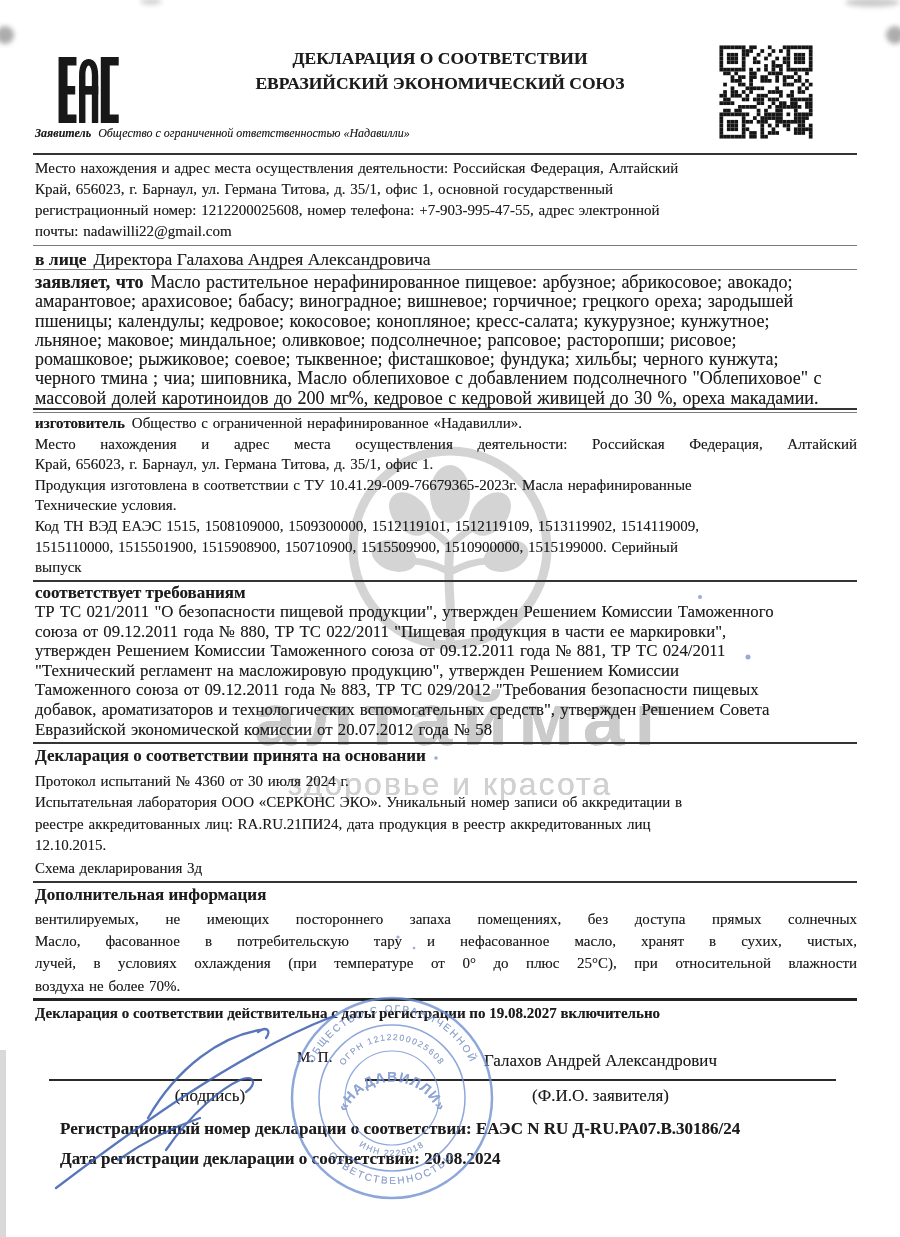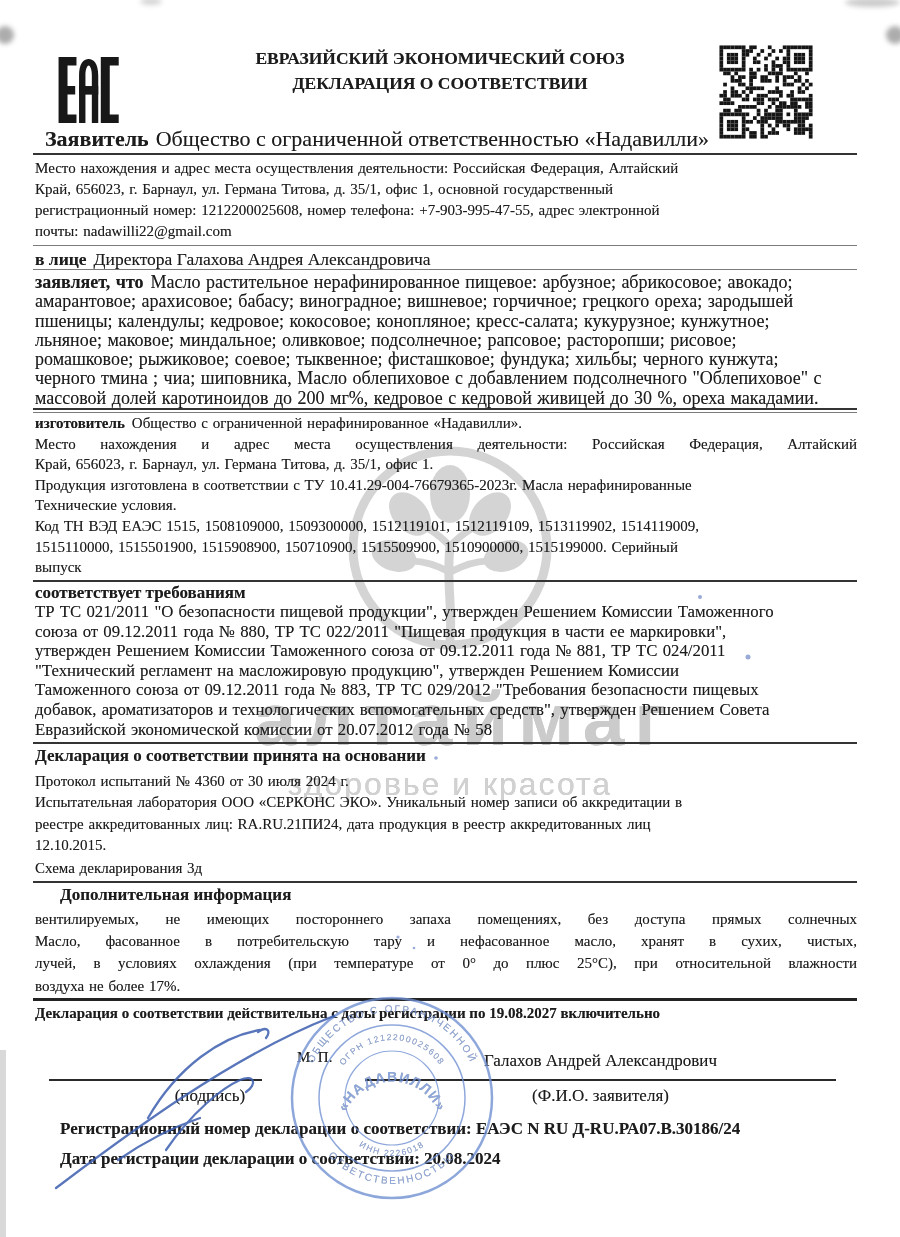--- a/index.html
+++ b/index.html
@@ -11,31 +11,31 @@
   .hr{position:absolute;left:33px;width:824px;height:2px;background:#343434;}
   .hr.thick{height:3px;background:#232323;}
   .hr.thin{height:1px;opacity:.65;}
   .blk{position:absolute;left:35px;width:822px;font-size:15px;line-height:21px;word-spacing:1px;}
   .ln{white-space:nowrap;}
   .just .ln{white-space:normal;text-align:justify;text-align-last:justify;}
   .just .ln:last-child{text-align-last:left;}
   .heading{font-weight:bold;}
   #title{left:150px;top:46px;width:580px;text-align:center;font-weight:bold;
          font-size:17.5px;line-height:25px;}
-  #applicant-row{left:45px;top:126px;font-size:22px;}
+  #applicant-row{left:35px;top:126px;font-size:12px;font-style:italic;}
   #address-block{top:158px;line-height:21px;}
   #inperson-row{left:35px;top:249px;font-size:17.5px;}
   #declares-block{top:273px;font-size:18px;line-height:19.3px;}
   #manufacturer-block{top:413px;line-height:20.6px;}
   #req-heading{left:35px;top:583px;font-size:17px;}
   #req-block{top:602px;font-size:16.8px;line-height:19.6px;}
   #basis-heading{left:35px;top:746px;font-size:17px;}
   #basis-block{top:770px;line-height:21.5px;}
   #basis-block .proto,#basis-block .scheme{line-height:22px;}
-  #add-heading{left:35px;top:885px;font-size:17px;margin-left:25px;}
+  #add-heading{left:35px;top:885px;font-size:17px;}
   #add-block{top:908px;line-height:22.2px;}
   #validity-row{left:35px;top:1005px;font-size:15px;font-weight:bold;}
   #mp{left:297px;top:1049px;font-size:15px;}
   .sigline{position:absolute;top:1079px;height:2px;background:#2a2a2a;}
   #sig-caption{left:105px;top:1086px;width:210px;text-align:center;font-size:17px;}
   #fio-name{left:365px;top:1051px;width:471px;text-align:center;font-size:17px;}
   #fio-caption{left:365px;top:1086px;width:471px;text-align:center;font-size:17px;}
   #regnum{left:60px;top:1119px;font-size:17px;font-weight:bold;}
   #regdate{left:60px;top:1149px;font-size:17px;font-weight:bold;}
   .smudge{position:absolute;border-radius:50%;filter:blur(2.5px);}
@@ -68,22 +68,22 @@
   </svg>
 
   <div class="smudge" style="left:-4px;top:26px;width:18px;height:18px;background:#8a8a8a;opacity:.7;"></div>
   <div class="smudge" style="left:886px;top:26px;width:18px;height:18px;background:#8a8a8a;opacity:.7;"></div>
   <div class="smudge" style="left:845px;top:-2px;width:55px;height:9px;background:#999;opacity:.5;"></div>
   <div class="smudge" style="left:140px;top:-2px;width:22px;height:7px;background:#aaa;opacity:.5;"></div>
   <div class="abs" style="left:0;top:1050px;width:6px;height:187px;background:#cfcfcf;opacity:.8;"></div>
 
   <div class="content">
     <div class="abs" id="title">
+      <div>ДЕКЛАРАЦИЯ О СООТВЕТСТВИИ</div>
       <div>ЕВРАЗИЙСКИЙ ЭКОНОМИЧЕСКИЙ СОЮЗ</div>
-      <div>ДЕКЛАРАЦИЯ О СООТВЕТСТВИИ</div>
     </div>
 
     <div class="abs" style="left:56px;top:57px;">
       <svg width="64" height="66" viewBox="0 0 100 100" preserveAspectRatio="none">
         <g fill="#181818">
           <path d="M4,0 h14 v100 h-14 z M4,0 h28 v13 h-28 z M4,44 h26 v13 h-26 z M4,87 h28 v13 h-28 z"></path>
           <path d="M36,100 V28 C36,10 43,3 51,3 C59,3 66,10 66,28 V100 H56 V28 C56,18 53,13 51,13 C49,13 46,18 46,28 V100 Z"></path>
           <rect x="36" y="44" width="30" height="13"></rect>
           <path d="M70,0 h14 v100 h-14 z M70,0 h28 v13 h-28 z M70,87 h28 v13 h-28 z"></path>
         </g>
@@ -465,21 +465,21 @@
 
     <div class="blk" id="manufacturer-block">
       <div class="ln">
         <span class="b">изготовитель</span><span>Общество с ограниченной нерафинированное «Надавилли».</span>
       </div>
       <div class="just">
           <div class="ln">Место нахождения и адрес места осуществления деятельности: Российская Федерация, Алтайский</div>
           <div class="ln">Край, 656023, г. Барнаул, ул. Германа Титова, д. 35/1, офис 1.</div>
         </div>
       <div>
-          <div class="ln">Продукция изготовлена в соответствии с ТУ 10.41.29-004-76679365-2023г. Масла нерафинированные</div>
+          <div class="ln">Продукция изготовлена в соответствии с ТУ 10.41.29-009-76679365-2023г. Масла нерафинированные</div>
           <div class="ln">Технические условия.</div>
         </div>
       <div>
           <div class="ln">Код ТН ВЭД ЕАЭС 1515, 1508109000, 1509300000, 1512119101, 1512119109, 1513119902, 1514119009,</div>
           <div class="ln">1515110000, 1515501900, 1515908900, 150710900, 1515509900, 1510900000, 1515199000. Серийный</div>
           <div class="ln">выпуск</div>
         </div>
     </div>
 
     <div class="hr" style="top:580px;"></div>
@@ -508,21 +508,21 @@
       <div class="ln scheme">Схема декларирования 3д</div>
     </div>
 
     <div class="hr" style="top:881px;"></div>
 
     <div class="abs heading" id="add-heading">Дополнительная информация</div>
     <div class="blk just" id="add-block">
         <div class="ln">вентилируемых, не имеющих постороннего запаха помещениях, без доступа прямых солнечных</div>
         <div class="ln">Масло, фасованное в потребительскую тару и нефасованное масло, хранят в сухих, чистых,</div>
         <div class="ln">лучей, в условиях охлаждения (при температуре от 0° до плюс 25°С), при относительной влажности</div>
-        <div class="ln">воздуха не более 17%.</div>
+        <div class="ln">воздуха не более 70%.</div>
       </div>
 
     <div class="hr thick" style="top:998px;"></div>
 
     <div class="abs" id="validity-row">Декларация о соответствии действительна с даты регистрации по 19.08.2027 включительно</div>
 
     <div class="abs" id="mp">М. П.</div>
     <div class="sigline" style="left:49px;width:213px;"></div>
     <div class="abs" id="sig-caption">(подпись)</div>
     <div class="abs" id="fio-name">Галахов Андрей Александрович</div>

